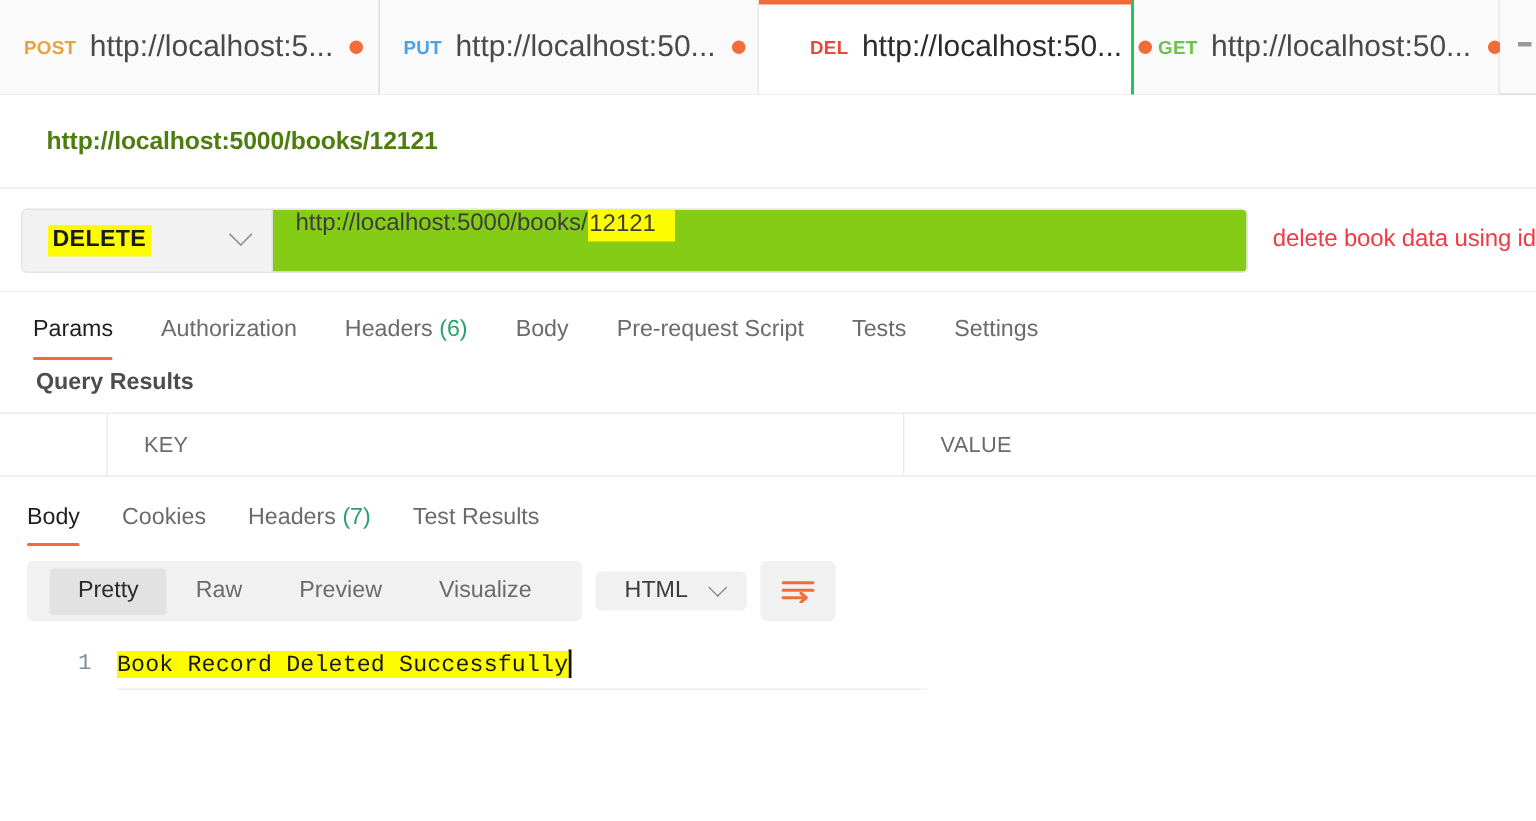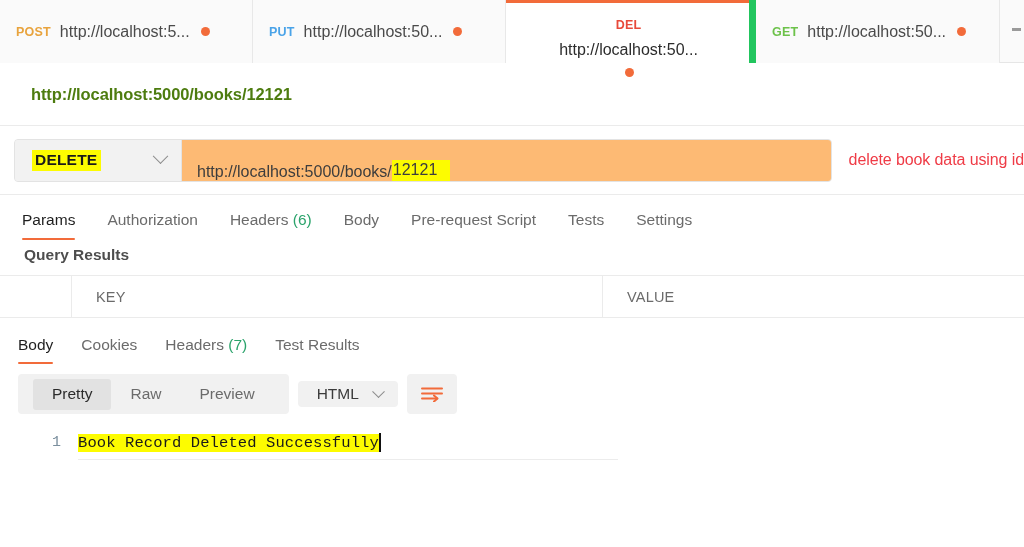--- a/index.html
+++ b/index.html
@@ -24,42 +24,41 @@
     padding: 0 14px 0 16px;
     height: 63px;
     background: #fafafa;
     border-right: 1px solid #e8e8e8;
     position: relative;
     flex: 0 0 auto;
     cursor: pointer;
   }
   .rq-tab.active {
     background: #ffffff;
-    border-right: 7px solid #22c55e;
-    flex-direction: column;
+    border-right: 2px solid #22c55e;
   }
   .rq-tab.active::before {
     content: "";
     position: absolute;
     left: 0; right: 0; top: 0;
     height: 3px;
     background: #f26b3a;
   }
   .rq-method {
     font-size: 12.5px;
     font-weight: 700;
     letter-spacing: 0.2px;
     white-space: nowrap;
   }
   .m-post { color: #e8a33d; }
   .m-put  { color: #4aa3e8; }
   .m-del  { color: #e8493a; }
   .m-get  { color: #6cc24a; }
   .rq-url {
-    font-size: 16px;
+    font-size: 20px;
     color: #4a4a4a;
     white-space: nowrap;
   }
   .rq-tab.active .rq-url { color: #2c2c2c; }
   .dot {
     width: 9px; height: 9px;
     border-radius: 50%;
     background: #f26b3a;
     flex: 0 0 auto;
     margin-left: 2px;
@@ -144,23 +143,23 @@
     letter-spacing: 0.2px;
   }
   .chev {
     width: 11px; height: 11px;
     border-right: 1.7px solid #8d8d8d;
     border-bottom: 1.7px solid #8d8d8d;
     transform: rotate(45deg) translate(-3px,-3px);
   }
   .url-input {
     flex: 1 1 auto;
-    display: flex; align-items: flex-end;
+    display: flex; align-items: flex-start;
     padding-left: 15px;
-    background: #fdba74;
+    background: #84cc16;
     font-size: 16px;
     color: #3d3d3d;
     white-space: nowrap;
     cursor: text;
   }
   .url-hl { background: #fdfc00; padding: 1px 13px 2px 1px; }
   .annot {
     color: #ef3b46;
     font-size: 16px;
     white-space: nowrap;
@@ -429,20 +428,21 @@
     <div class="resp-tab"><span>Cookies</span></div>
     <div class="resp-tab"><span>Headers</span> <span class="cnt">(7)</span></div>
     <div class="resp-tab"><span>Test Results</span></div>
   </div>
 
   <div class="viewer-bar">
     <div class="seg">
       <div class="seg-item active"><span>Pretty</span></div>
       <div class="seg-item"><span>Raw</span></div>
       <div class="seg-item"><span>Preview</span></div>
+      <div class="seg-item"><span>Visualize</span></div>
     </div>
     <div class="fmt-select">
       <span class="fmt-label">HTML</span>
       <span class="chev-sm"></span>
     </div>
     <div class="wrap-btn">
       <svg width="22" height="16" viewBox="0 0 22 16">
         <line x1="1" y1="2.5" x2="21" y2="2.5" stroke="#f26b3a" stroke-width="2" stroke-linecap="round"></line>
         <line x1="1" y1="7.5" x2="21" y2="7.5" stroke="#f26b3a" stroke-width="2" stroke-linecap="round"></line>
         <path d="M1 12.5 H16 a3 3 0 0 1 0 0" stroke="#f26b3a" stroke-width="2" fill="none" stroke-linecap="round"></path>

